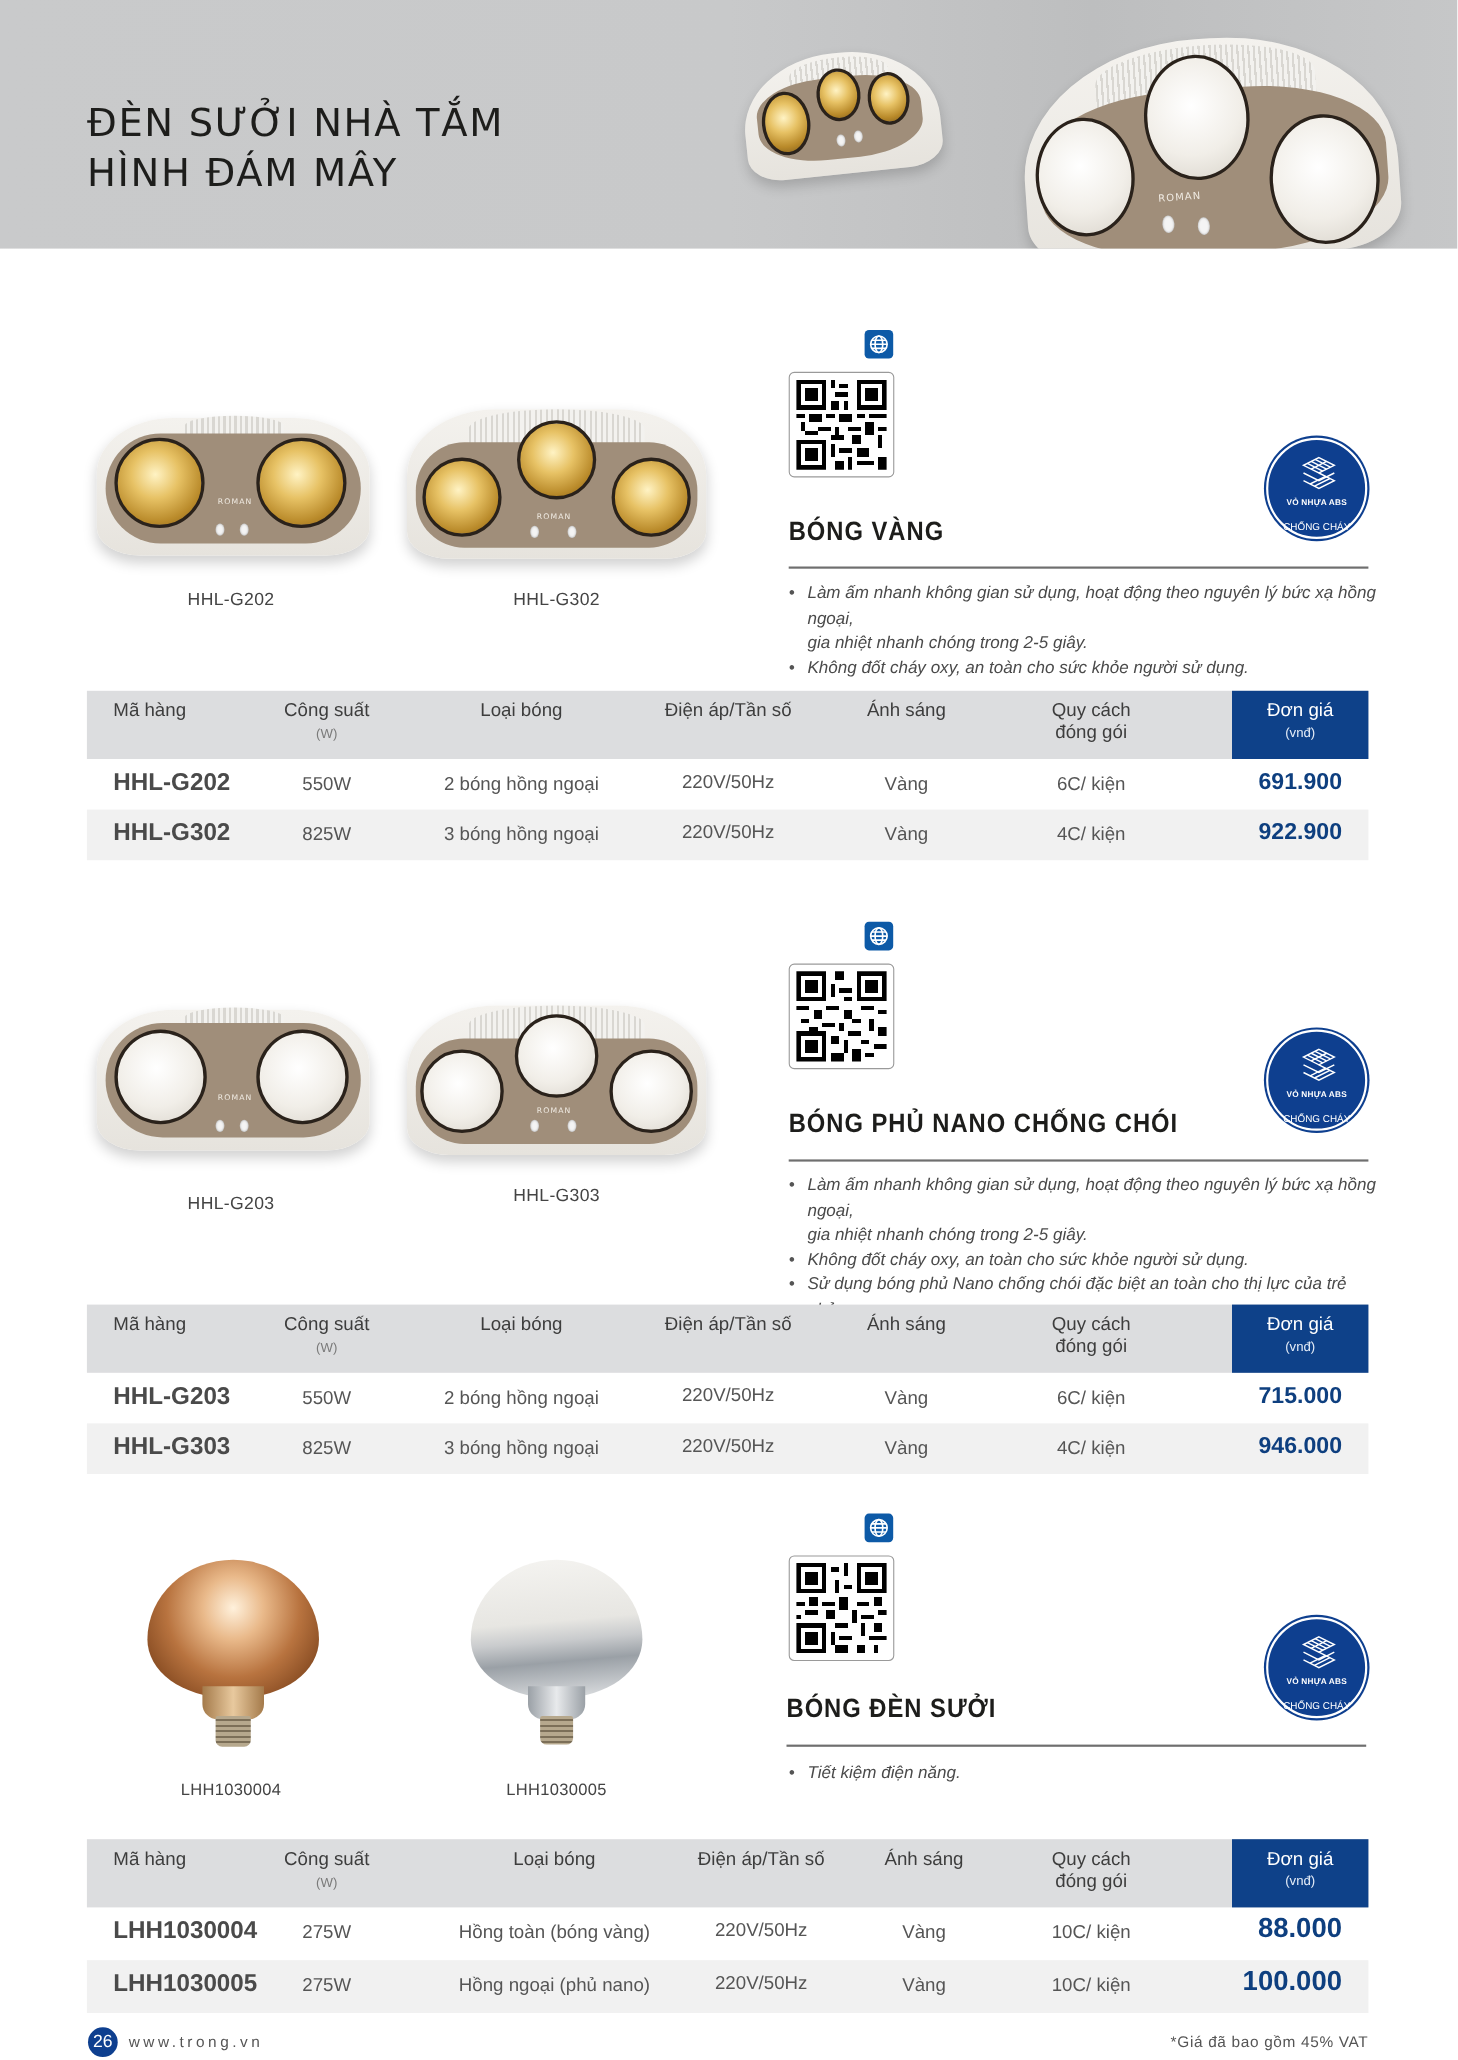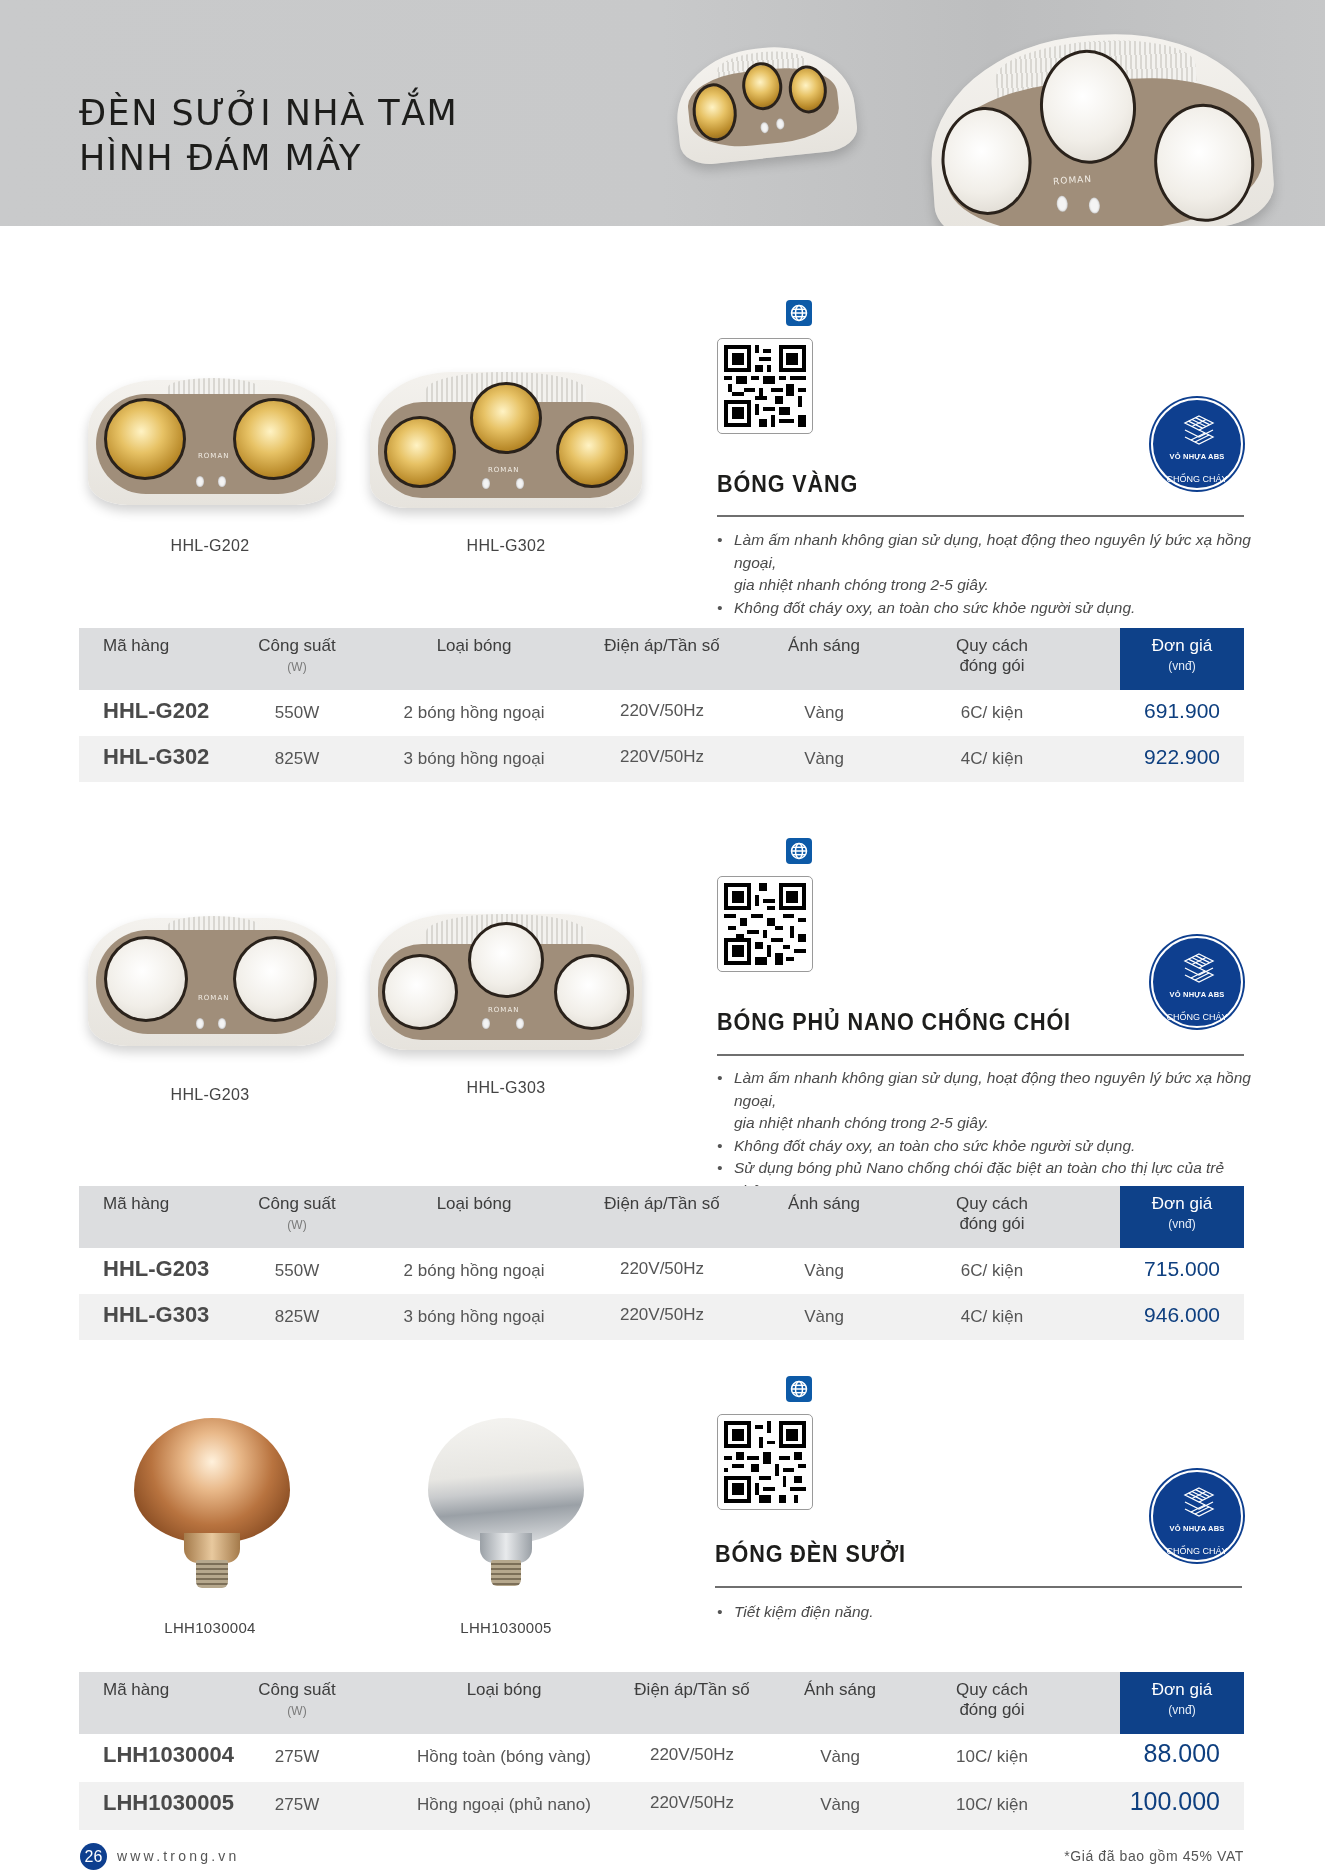--- a/index.html
+++ b/index.html
@@ -85,21 +85,21 @@
   .thead .th { position: absolute; top: 8px; font-size: 17px; color: #3d3d3d; text-align: center; line-height: 20px; }
   .thead .th .sub { display: block; font-size: 12px; color: #7a7a7a; margin-top: 4px; line-height: 14px; }
   .thead .th.price {
     top: 0; height: 62px; width: 124px; right: 0; background: #0e4189; color: #fff; padding-top: 8px;
   }
   .thead .th.price .sub { color: #e4ecf7; margin-top: 3px; }
   .trow { position: relative; height: 46px; }
   .trow.alt { background: #f1f1f1; }
   .trow .td { position: absolute; top: 12px; font-size: 17px; color: #555; text-align: center; line-height: 22px; }
   .trow .td.code { left: 24px; text-align: left; font-size: 22px; font-weight: bold; color: #4a4a4a; top: 10px; }
-  .trow .td.price { right: 24px; text-align: right; font-size: 21px; font-weight: normal; color: #0e3f7f; top: 10px; }
+  .trow .td.price { right: 24px; text-align: right; font-size: 21px; font-weight: bold; color: #0e3f7f; top: 10px; }
   .trow .td.price.big { font-size: 25px; top: 8px; }
 
   
   .bulb { position: absolute; }
   .bulb .glass { position: absolute; border-radius: 50% 50% 46% 46% / 58% 58% 42% 42%; }
   .bulb .neck { position: absolute; }
   .bulb .base {
     position: absolute; background: repeating-linear-gradient(180deg, #b6a88d 0 3px, #7c6f58 3px 5px);
     border-radius: 2px 2px 6px 6px;
   }

